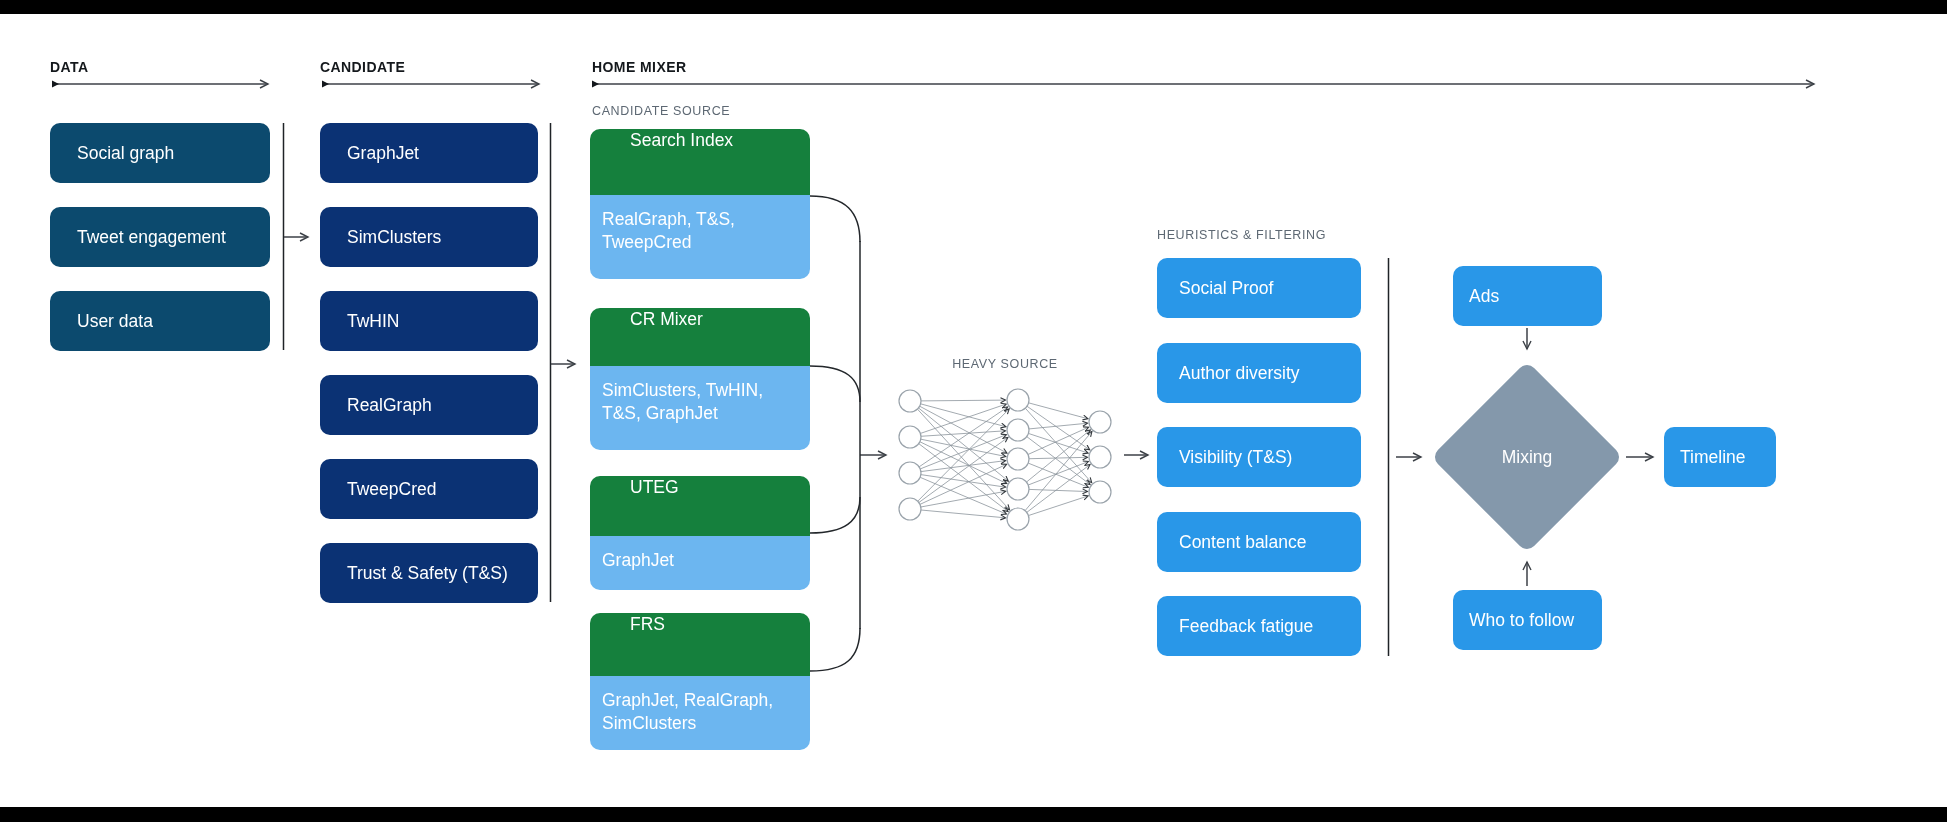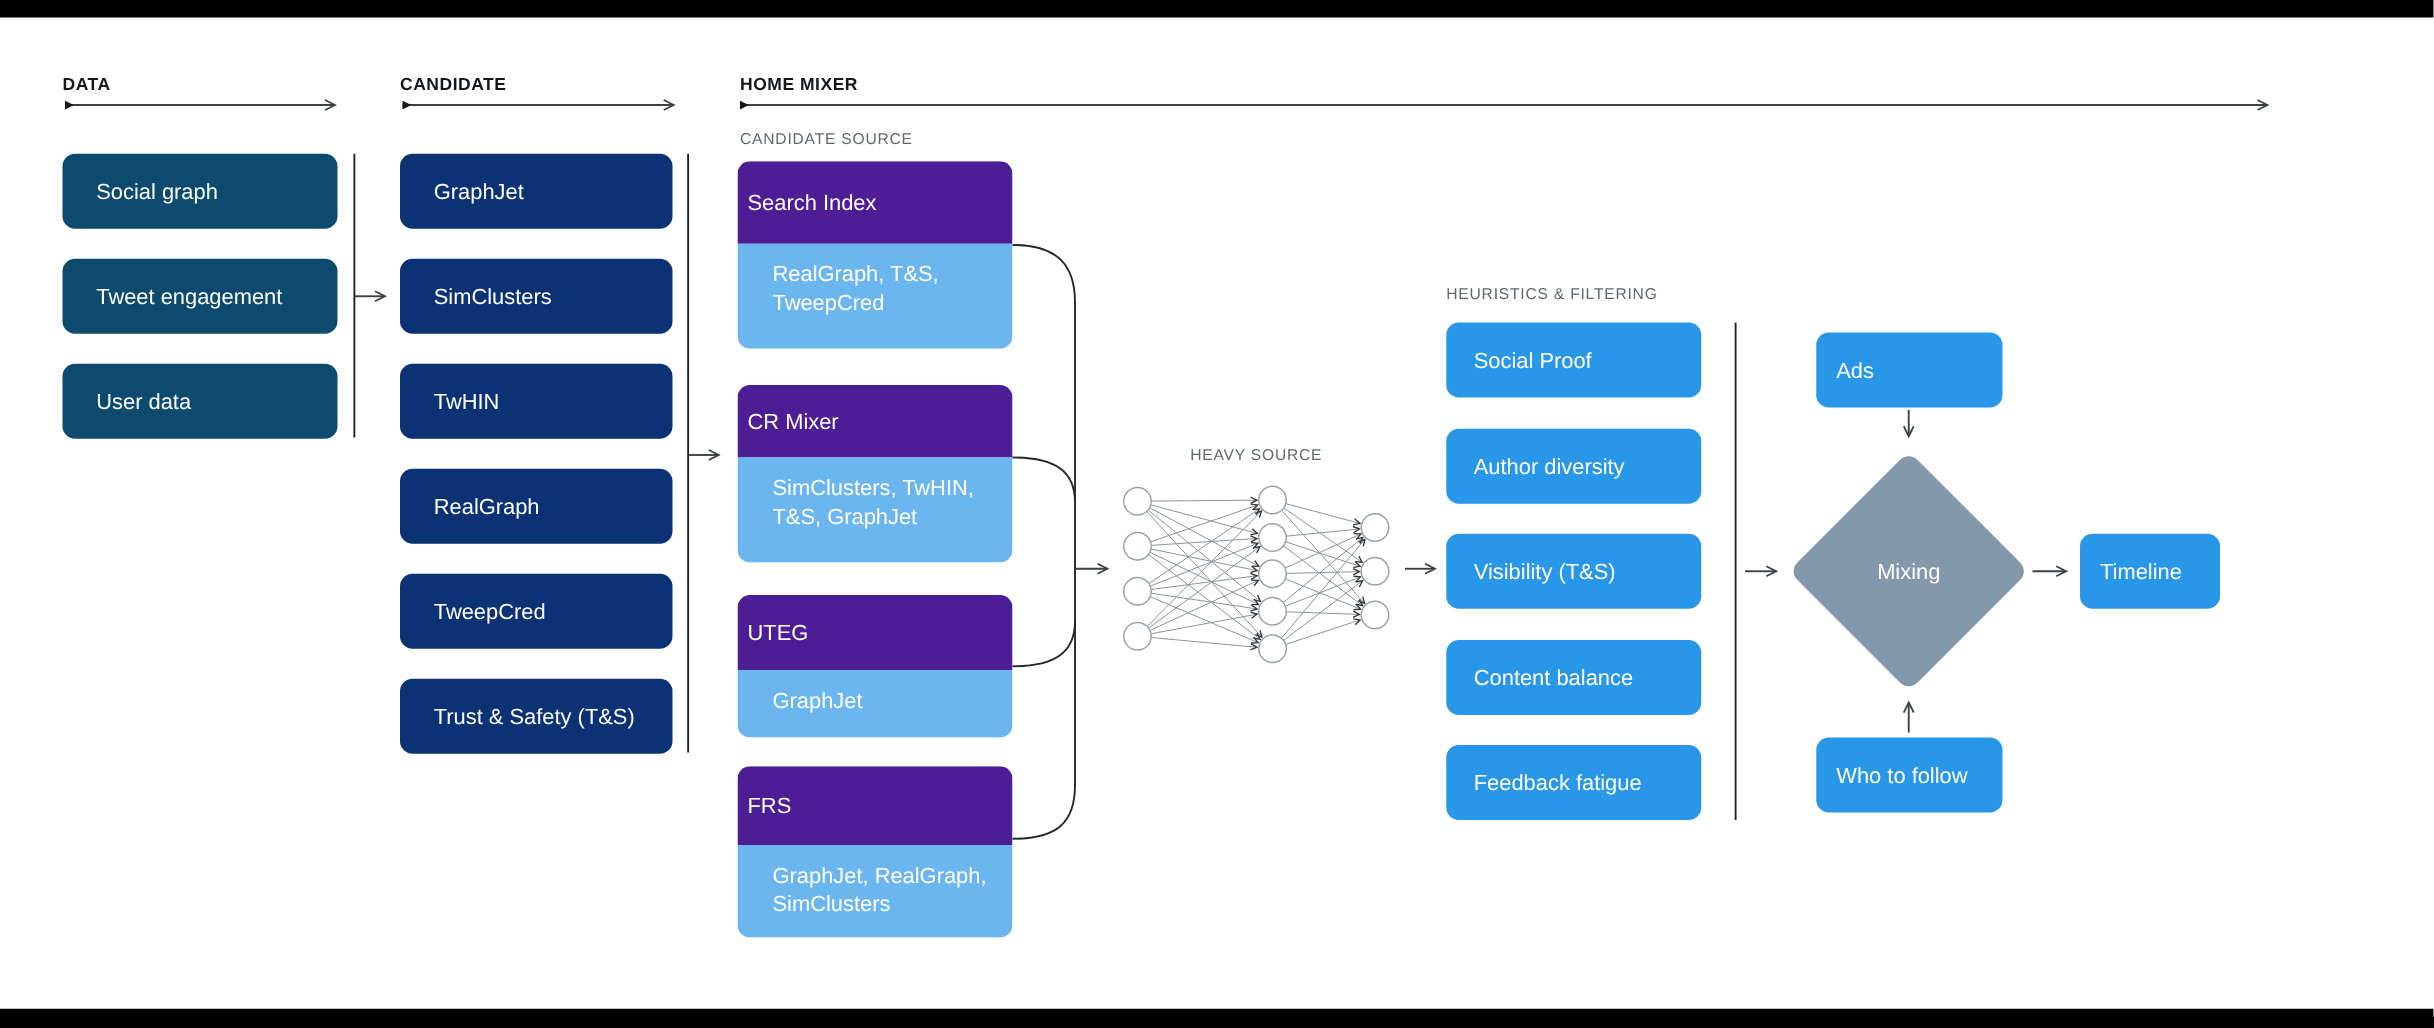--- a/index.html
+++ b/index.html
@@ -27,22 +27,22 @@
   .node.centered{justify-content:flex-start;padding-left:16px;text-align:center;}
   .data-box{background:#0c4a6e;width:220px;height:60px;left:50px;}
   .feat-box{background:#0b3274;width:218px;height:60px;left:320px;}
   .filter-box{background:#2997e8;width:204px;height:60px;left:1157px;padding-left:22px;}
   .mix-box{background:#2997e8;width:149px;height:60px;}
 
   .card{
     position:absolute;left:590px;width:220px;border-radius:10px;overflow:hidden;
     color:#fff;font-size:17.5px;line-height:1.3;
   }
-  .card .hd{background:#4c1d95;display:flex;align-items:center;padding-left:8px;box-sizing:border-box;}
-  .card .sb{background:#6cb6f0;padding:13px 20px 0 28px;box-sizing:border-box;}
+  .card .hd{background:#15803d;display:flex;padding-left:40px;box-sizing:border-box;}
+  .card .sb{background:#6cb6f0;padding:13px 20px 0 12px;box-sizing:border-box;}
 
   .diamond{
     position:absolute;left:1459px;top:389px;width:136px;height:136px;
     background:#8498ab;border-radius:10px;transform:rotate(45deg);
   }
   .diamond-label{
     position:absolute;left:1459px;top:389px;width:136px;height:136px;
     display:flex;align-items:center;justify-content:center;color:#fff;font-size:17.5px;
   }
   svg.overlay{position:absolute;left:0;top:0;}

